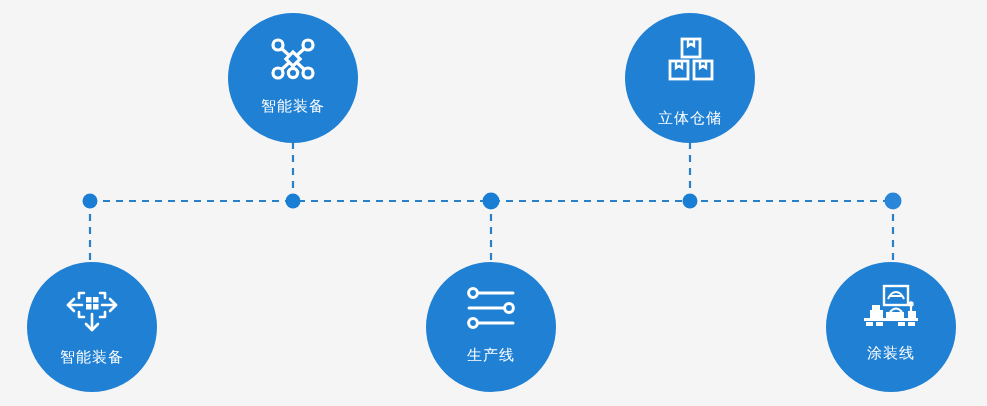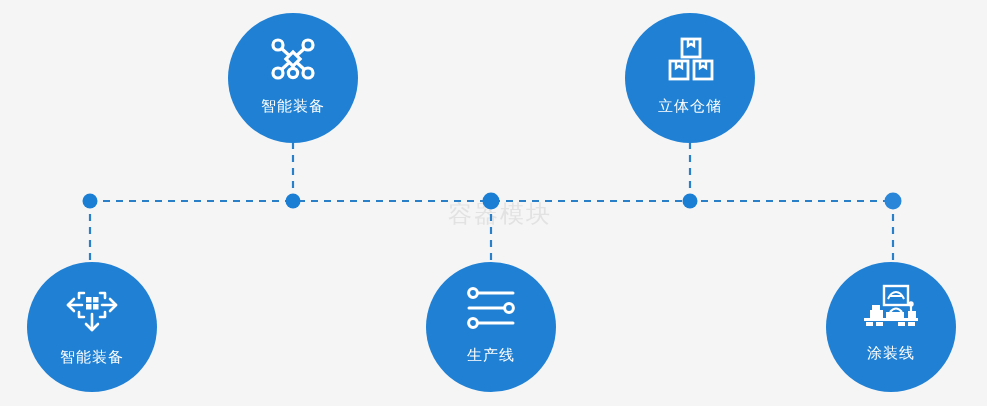--- a/index.html
+++ b/index.html
@@ -59,21 +59,20 @@
     color: #e2e2e2;
     user-select: none;
     white-space: nowrap;
   }
 </style>
 </head>
 <body>
 
 <div id="diagram">
 
-  <div class="watermark">容器模块</div>
 
   <svg class="svg-layer" viewBox="0 0 987 406">
 
     <line x1="90" y1="201" x2="893" y2="201" stroke="#2a7fc9" stroke-width="2.2" stroke-dasharray="7 6"></line>
 
     <line x1="293" y1="201" x2="293" y2="143" stroke="#2a7fc9" stroke-width="2.2" stroke-dasharray="7 6"></line>
     <line x1="690" y1="201" x2="690" y2="143" stroke="#2a7fc9" stroke-width="2.2" stroke-dasharray="7 6"></line>
 
     <line x1="90" y1="201" x2="90" y2="265" stroke="#2a7fc9" stroke-width="2.2" stroke-dasharray="7 6"></line>
     <line x1="491" y1="201" x2="491" y2="265" stroke="#2a7fc9" stroke-width="2.2" stroke-dasharray="7 6"></line>
@@ -100,21 +99,21 @@
           <circle cx="11" cy="38" r="5"></circle>
           <circle cx="41" cy="38" r="5"></circle>
           <circle cx="26" cy="38" r="4.6"></circle>
           <rect x="21" y="19" width="10" height="10" transform="rotate(45 26 24)"></rect>
         </g>
       </svg>
     </span>
     <span class="node-label">智能装备</span>
   </div>
 
-  <div class="node-circle" style="left:625px; top:13px; width:130px; height:130px;">
+  <div class="node-circle" style="left:625px; top:13px; width:130px; height:130px;gap:12px;">
     <span class="node-icon">
       <svg width="52" height="48" viewBox="0 0 52 48">
         <g fill="none" stroke="#ffffff" stroke-width="2.8">
           <rect x="18" y="4" width="18" height="18"></rect>
           <rect x="6" y="26" width="18" height="18"></rect>
           <rect x="30" y="26" width="18" height="18"></rect>
         </g>
         <g fill="none" stroke="#ffffff" stroke-width="2.4">
           <polyline points="24,4 24,11 27,9 30,11 30,4"></polyline>
           <polyline points="12,26 12,33 15,31 18,33 18,26"></polyline>

